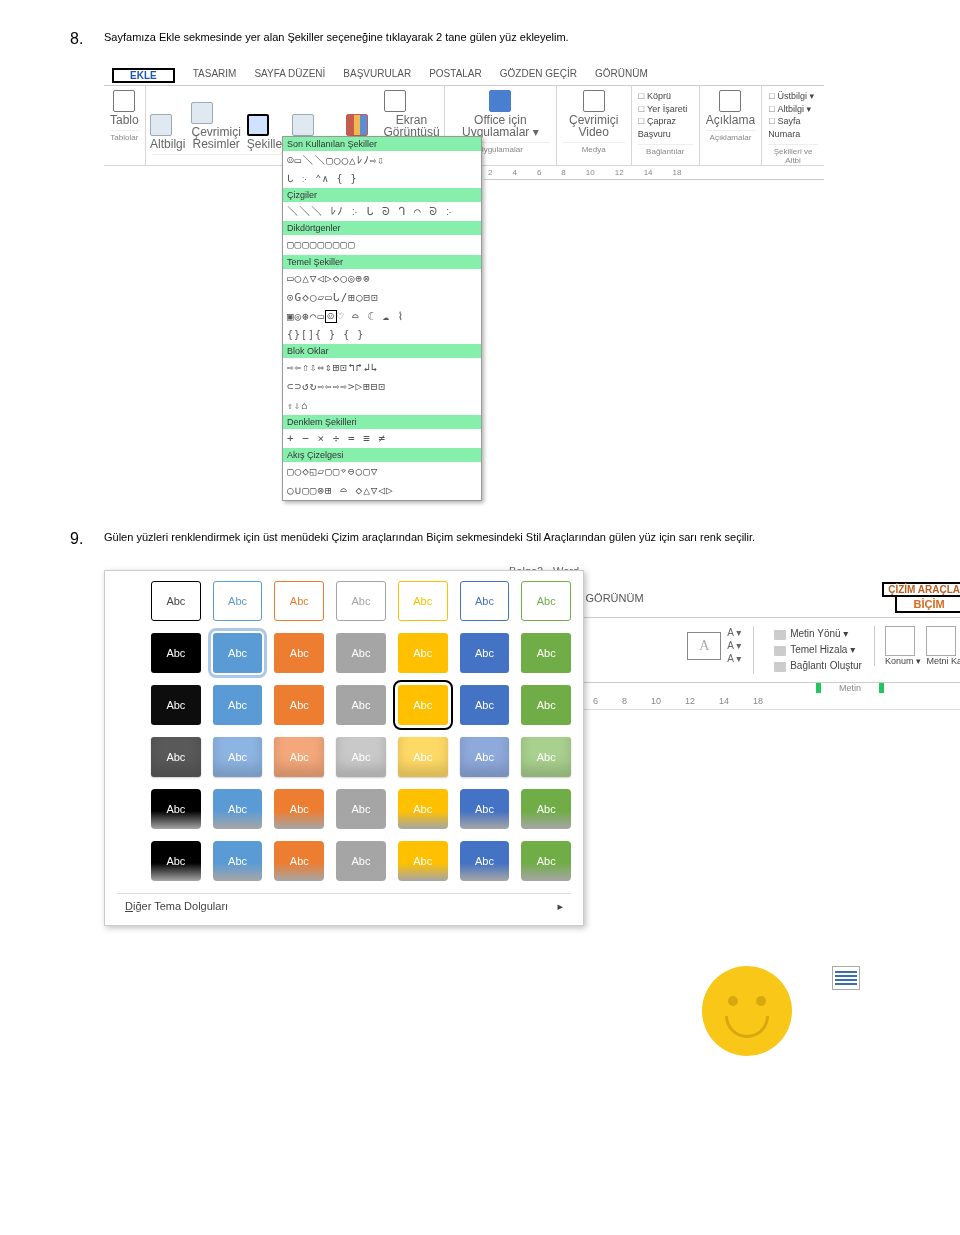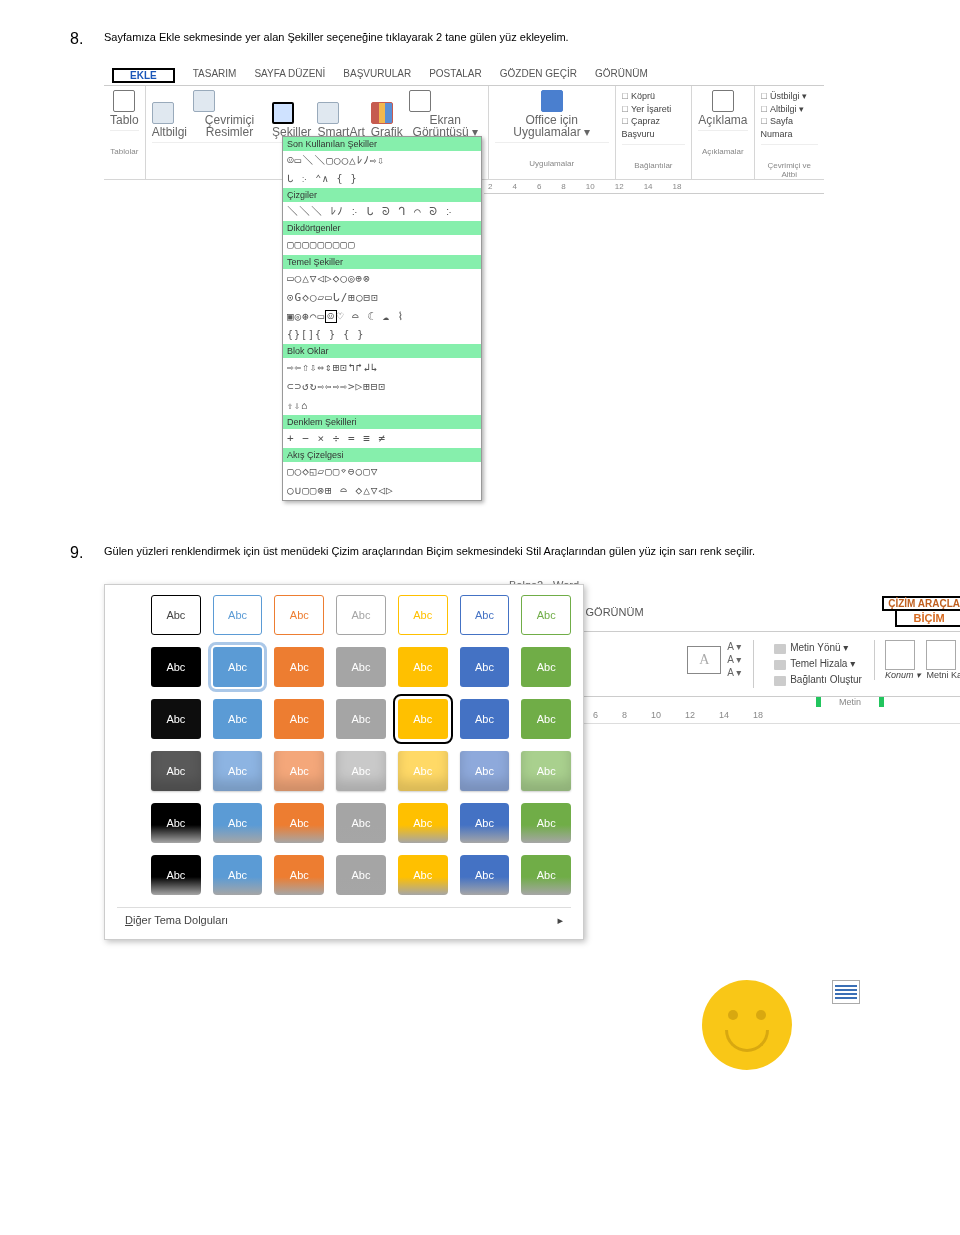--- a/index.html
+++ b/index.html
@@ -16,21 +16,21 @@
   .tab.active { border: 2px solid #000; padding: 0 16px; color: #1a56b8; font-weight: bold; }
   .ribbon-body { display: flex; border-top: 1px solid #ccc; border-bottom: 1px solid #d6d6d6; }
   .rgroup { border-right: 1px solid #d6d6d6; padding: 4px 6px 0; text-align: center; display: flex; flex-direction: column; align-items: center; justify-content: flex-start; min-height: 70px; font-size: 9px; color: #555; }
   .rgroup .ic-row { display: flex; gap: 6px; align-items: flex-end; }
   .rgroup .icn { width: 22px; height: 22px; background: #e0e8f0; border: 1px solid #9ab; border-radius: 2px; }
   .icn.sel { border: 2px solid #000; background: #cfe2ff; }
   .icn.blue { background: #4a7fcf; border-color: #4a7fcf; }
   .icn.red { background: #c65b4f; border-color: #c65b4f; }
   .icn.plain { background:#fff; border:1px solid #777; }
   .rgroup .lbl { font-size: 12px; color: #666; margin-top: 2px; line-height: 1; }
-  .rgroup .glabel { font-size: 8px; color: #888; margin-top: 4px; border-top: 1px solid #eee; width:100%; padding-top:16px;}
+  .rgroup .glabel { font-size: 8px; color: #888; margin-top: 4px; border-top: 1px solid #eee; width:100%; padding-top:2px;}
   .link-list { font-size: 9px; color: #444; text-align: left; line-height: 1.4; }
   .link-list div::before { content:"☐ "; color:#888; font-size:8px; }
 
   .shapes-gallery { position: absolute; top: 72px; left: 178px; width: 200px; background: #fff; border: 1px solid #999; box-shadow: 2px 2px 4px rgba(0,0,0,.3); font-size: 9px; }
   .sg-hdr { background: #86efac; padding: 2px 4px; font-size: 9px; color: #333; }
   .sg-row { padding: 3px 4px; color: #555; letter-spacing: 1px; font-family: monospace; font-size: 11px; line-height: 1.2; }
   .sg-row.small { font-size: 10px; }
   .sg-row .hi { border:1.5px solid #000; padding:0 1px; display:inline-block; line-height:1; }
 
   .ruler { background:#fff; border-bottom:1px solid #ccc; font-size:8px; color:#888; padding:2px 4px; display:flex; gap:20px; margin-left:380px;}
@@ -123,40 +123,45 @@
               <div class="lbl">Ekran Görüntüsü ▾</div>
             </div>
         </div>
         <div class="glabel"></div>
       </div>
       <div class="rgroup">
         <div class="icn blue"></div>
         <div class="lbl">Office için Uygulamalar ▾</div>
         <div class="glabel">Uygulamalar</div>
       </div>
+      <div class="rgroup">
+        <div class="icn plain"></div>
+        <div class="lbl">Çevrimiçi Video</div>
+        <div class="glabel">Medya</div>
+      </div>
       <div class="rgroup" style="align-items:flex-start;">
         <div class="link-list">
           <div>Köprü</div>
           <div>Yer İşareti</div>
           <div>Çapraz Başvuru</div>
         </div>
         <div class="glabel">Bağlantılar</div>
       </div>
       <div class="rgroup">
         <div class="icn plain"></div>
         <div class="lbl">Açıklama</div>
         <div class="glabel">Açıklamalar</div>
       </div>
       <div class="rgroup" style="align-items:flex-start; border-right:none;">
         <div class="link-list">
           <div>Üstbilgi ▾</div>
           <div>Altbilgi ▾</div>
           <div>Sayfa Numara</div>
         </div>
-        <div class="glabel">Çevrimiçi ve Altbi</div>
+        <div class="glabel">Şekilleri ve Altbi</div>
       </div>
     </div>
     <div class="ruler">
       <span>2</span>
       <span>4</span>
       <span>6</span>
       <span>8</span>
       <span>10</span>
       <span>12</span>
       <span>14</span>
@@ -217,21 +222,21 @@
         <div class="wa-ctrl" style="white-space:pre;">A ▾
 A ▾
 A ▾</div>
       </div>
       <div class="txt-menu" style="border-left:1px solid #ccc; padding-left:20px;">
         <div>Metin Yönü ▾</div>
         <div>Temel Hizala ▾</div>
         <div>Bağlantı Oluştur</div>
       </div>
       <div style="display:flex; gap:6px; border-left:1px solid #ccc; padding-left:10px;">
-        <div style="text-align:center;font-style:italic;">
+        <div style="text-align:center;">
             <div class="pos-icn"></div>
             <div style="font-size:9px;">Konum ▾</div>
           </div>
         <div style="text-align:center;">
             <div class="pos-icn"></div>
             <div style="font-size:9px;">Metni Kaydır ▾</div>
           </div>
       </div>
     </div>
     <div style="display:flex;">

